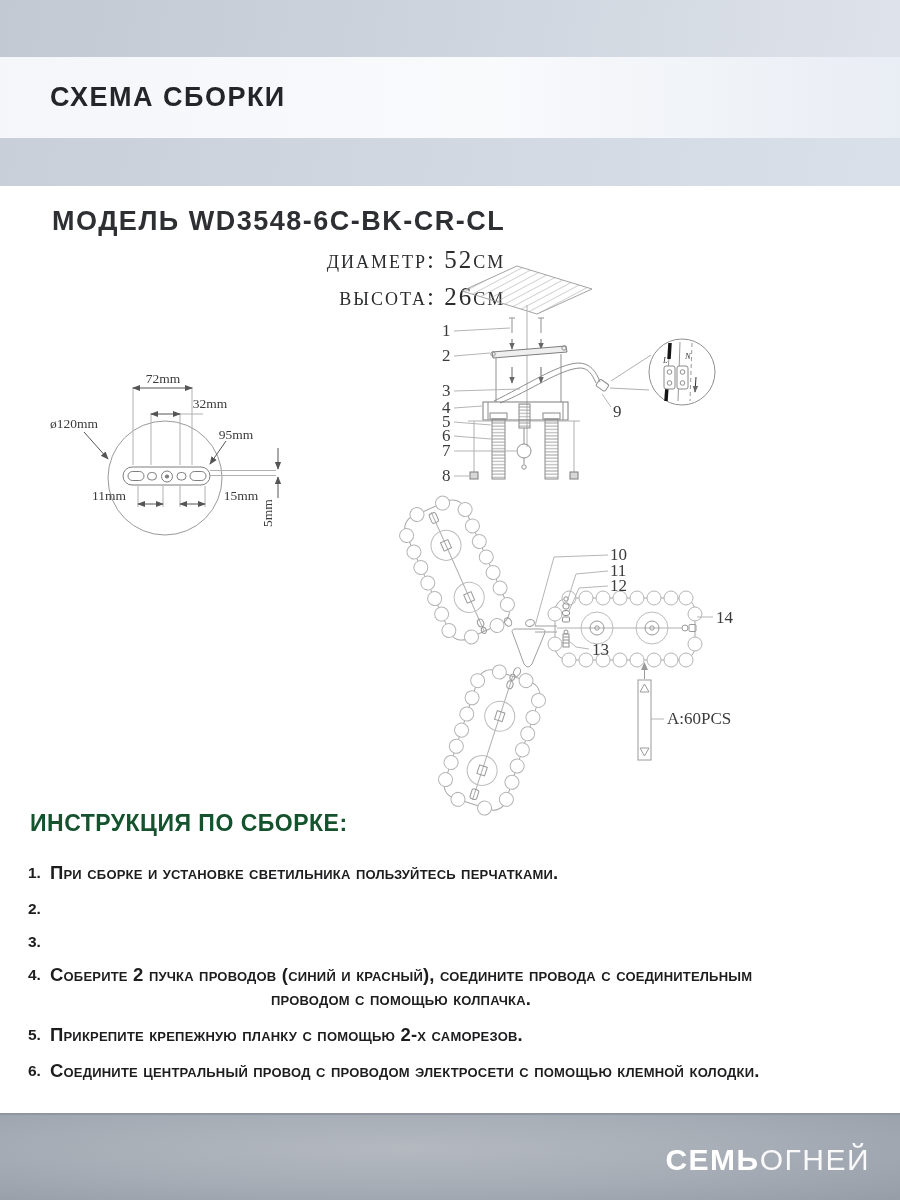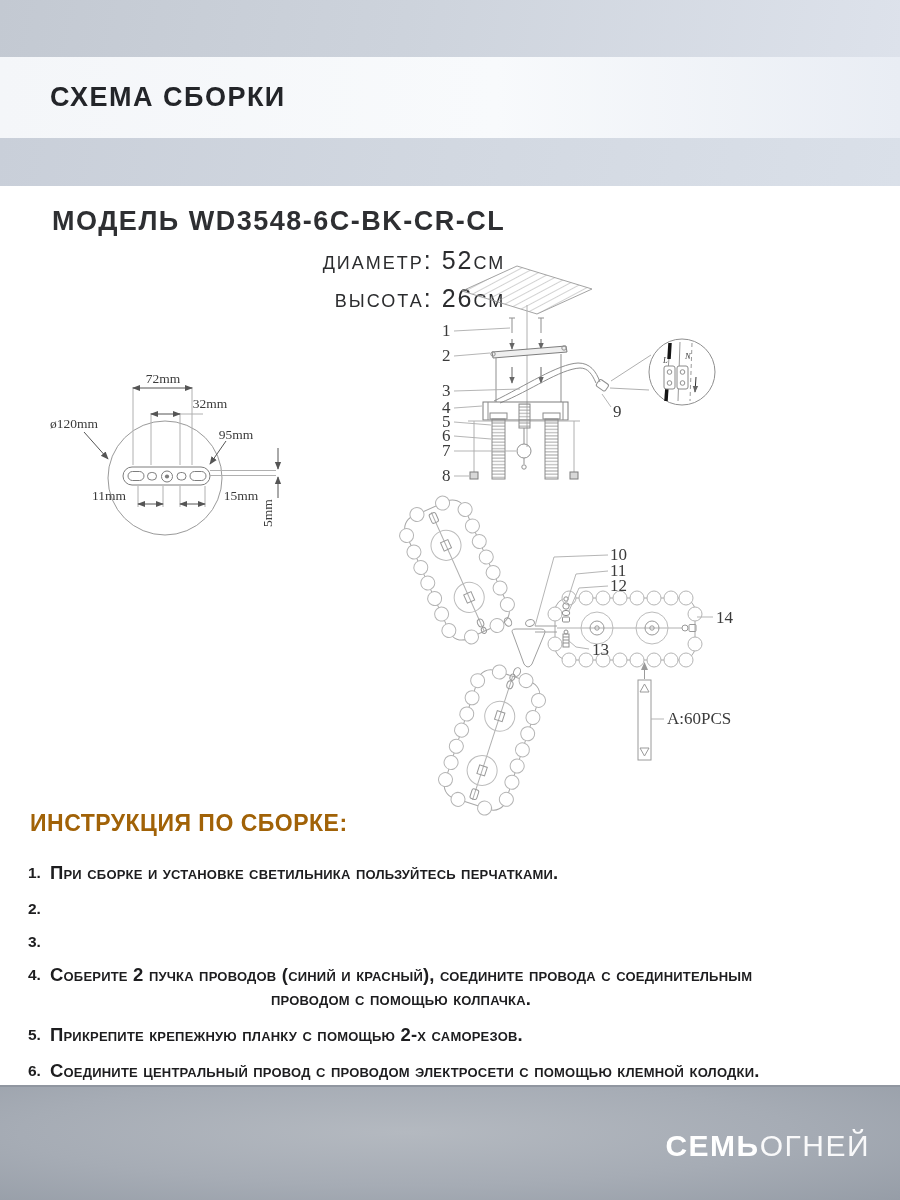--- a/index.html
+++ b/index.html
@@ -15,38 +15,38 @@
     background:linear-gradient(to right,#f4f6f9 0%,#f8fafc 55%,#e9edf4 100%);
     display:flex;align-items:center;}
   .band-bottom{position:absolute;left:0;top:138px;width:100%;height:48px;
     background:linear-gradient(100deg,#c9cfd9 0%,#d2d8e1 50%,#dae0e9 100%);}
   .page-title{margin:0;padding-left:50px;font-size:27px;font-weight:800;
     letter-spacing:1.5px;color:#232529;}
   
   .product-info{position:absolute;left:52px;top:206px;color:#2b2c2e;text-align:right;}
   .model-line{font-size:27px;font-weight:600;letter-spacing:1.5px;color:#2e2f32;}
   .dim-line{font-size:25px;font-weight:500;letter-spacing:2px;
-    font-variant:small-caps;margin-top:9px;}
+    font-variant:small-caps;margin-top:9px;font-family:Liberation Serif, serif;}
   
   .svg-abs{position:absolute;}
   svg text{fill:#3b3b3b;}
   .dimlabel{font-family:"Liberation Serif",serif;font-size:13.5px;}
   .partnum{font-family:"Liberation Serif",serif;font-size:17px;}
   .lnlabel{font-family:"Liberation Serif",serif;font-size:8.5px;font-style:italic;}
   
   .instructions{position:absolute;left:28px;top:810px;width:852px;color:#1d1d1f;}
   .instructions h2{margin:0 0 24px 2px;font-size:23px;font-weight:800;
-    letter-spacing:.5px;color:#a16207;}
+    letter-spacing:.5px;color:#14532d;}
   .instructions ol{list-style:none;margin:0;padding:0;}
   .instructions li{display:flex;margin-bottom:12px;}
   .ins-num{flex:0 0 22px;font-size:15.5px;font-weight:600;padding-top:3px;}
   .ins-txt{font-size:18.5px;font-weight:600;line-height:24px;
     font-variant:small-caps;letter-spacing:.2px;white-space:pre-line;text-align:center;}
   
-  .footer{position:absolute;left:0;bottom:0;width:900px;height:115px;
+  .footer{position:absolute;left:0;bottom:0;width:900px;height:87px;
     background:radial-gradient(ellipse at 45% 40%,#b4b9c0 0%,#a6acb5 55%,#969da7 100%);
     border-top:2px solid #9096a0;box-sizing:border-box;
     display:flex;align-items:center;justify-content:flex-end;}
   .brand{padding-right:30px;font-size:30px;letter-spacing:1.5px;color:#fff;
     transform:translateY(2px);}
   .brand .b{font-weight:800;}
   .brand .l{font-weight:300;color:rgba(255,255,255,.93);}
 </style>
 </head>
 <body>

